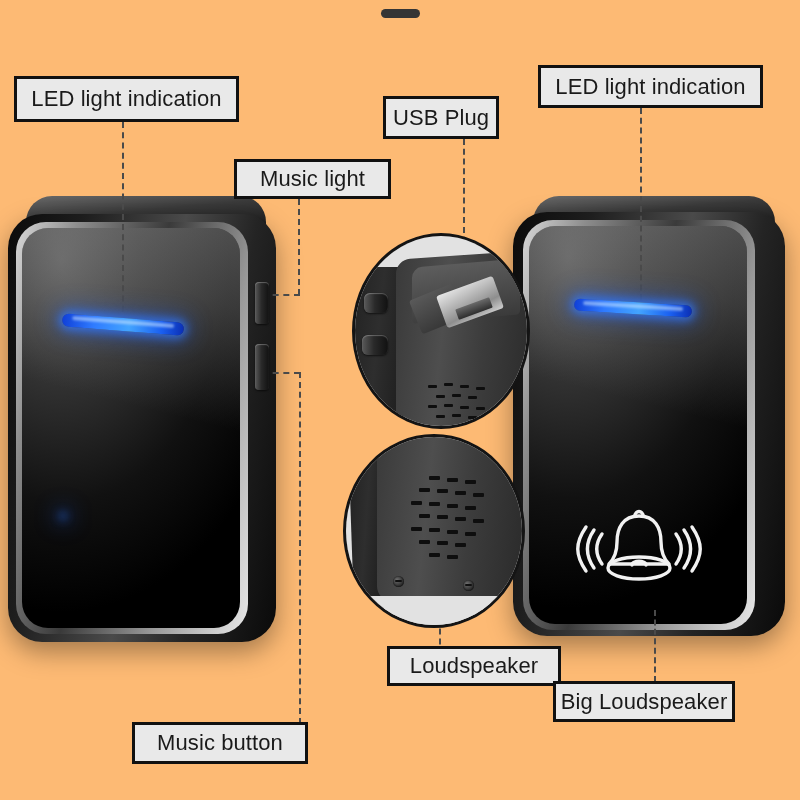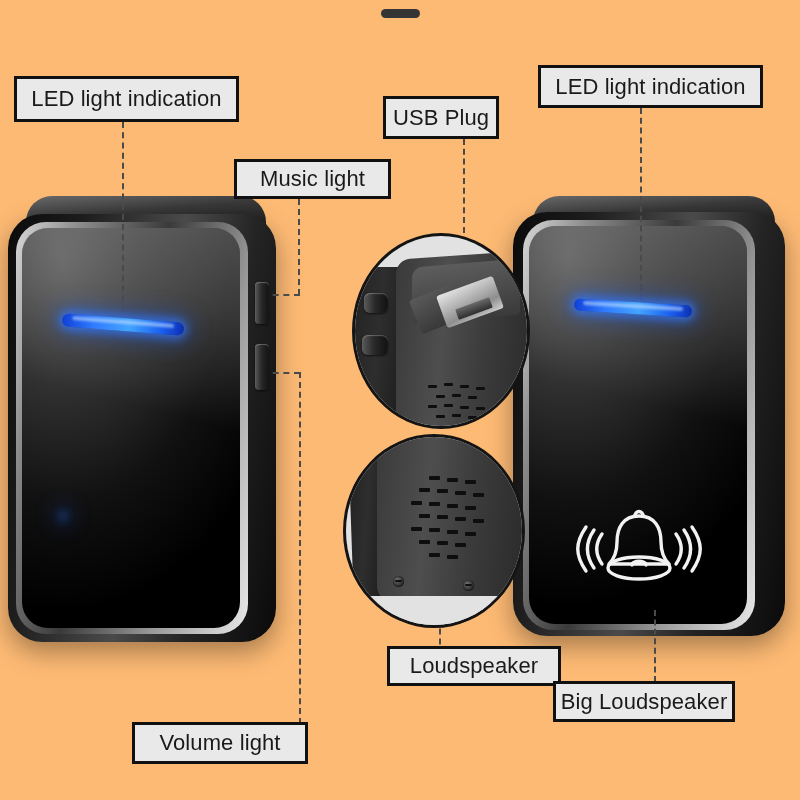--- a/index.html
+++ b/index.html
@@ -311,19 +311,19 @@
   <div class="lead-v" style="left:654px;top:610px;height:72px;"></div>
 
   <div class="callout" style="left:14px;top:76px;width:225px;height:46px;">LED light indication</div>
 
   <div class="callout" style="left:234px;top:159px;width:157px;height:40px;">Music light</div>
 
   <div class="callout" style="left:383px;top:96px;width:116px;height:43px;">USB Plug</div>
 
   <div class="callout" style="left:538px;top:65px;width:225px;height:43px;">LED light indication</div>
 
-  <div class="callout" style="left:132px;top:722px;width:176px;height:42px;">Volume light</div>
+  <div class="callout" style="left:132px;top:722px;width:176px;height:42px;">Music button</div>
 
   <div class="callout" style="left:345px;top:646px;width:174px;height:40px;margin-left:42px;">Loudspeaker</div>
 
   <div class="callout" style="left:553px;top:681px;width:182px;height:41px;">Big Loudspeaker</div>
 
 </div>
 
 </body></html>

